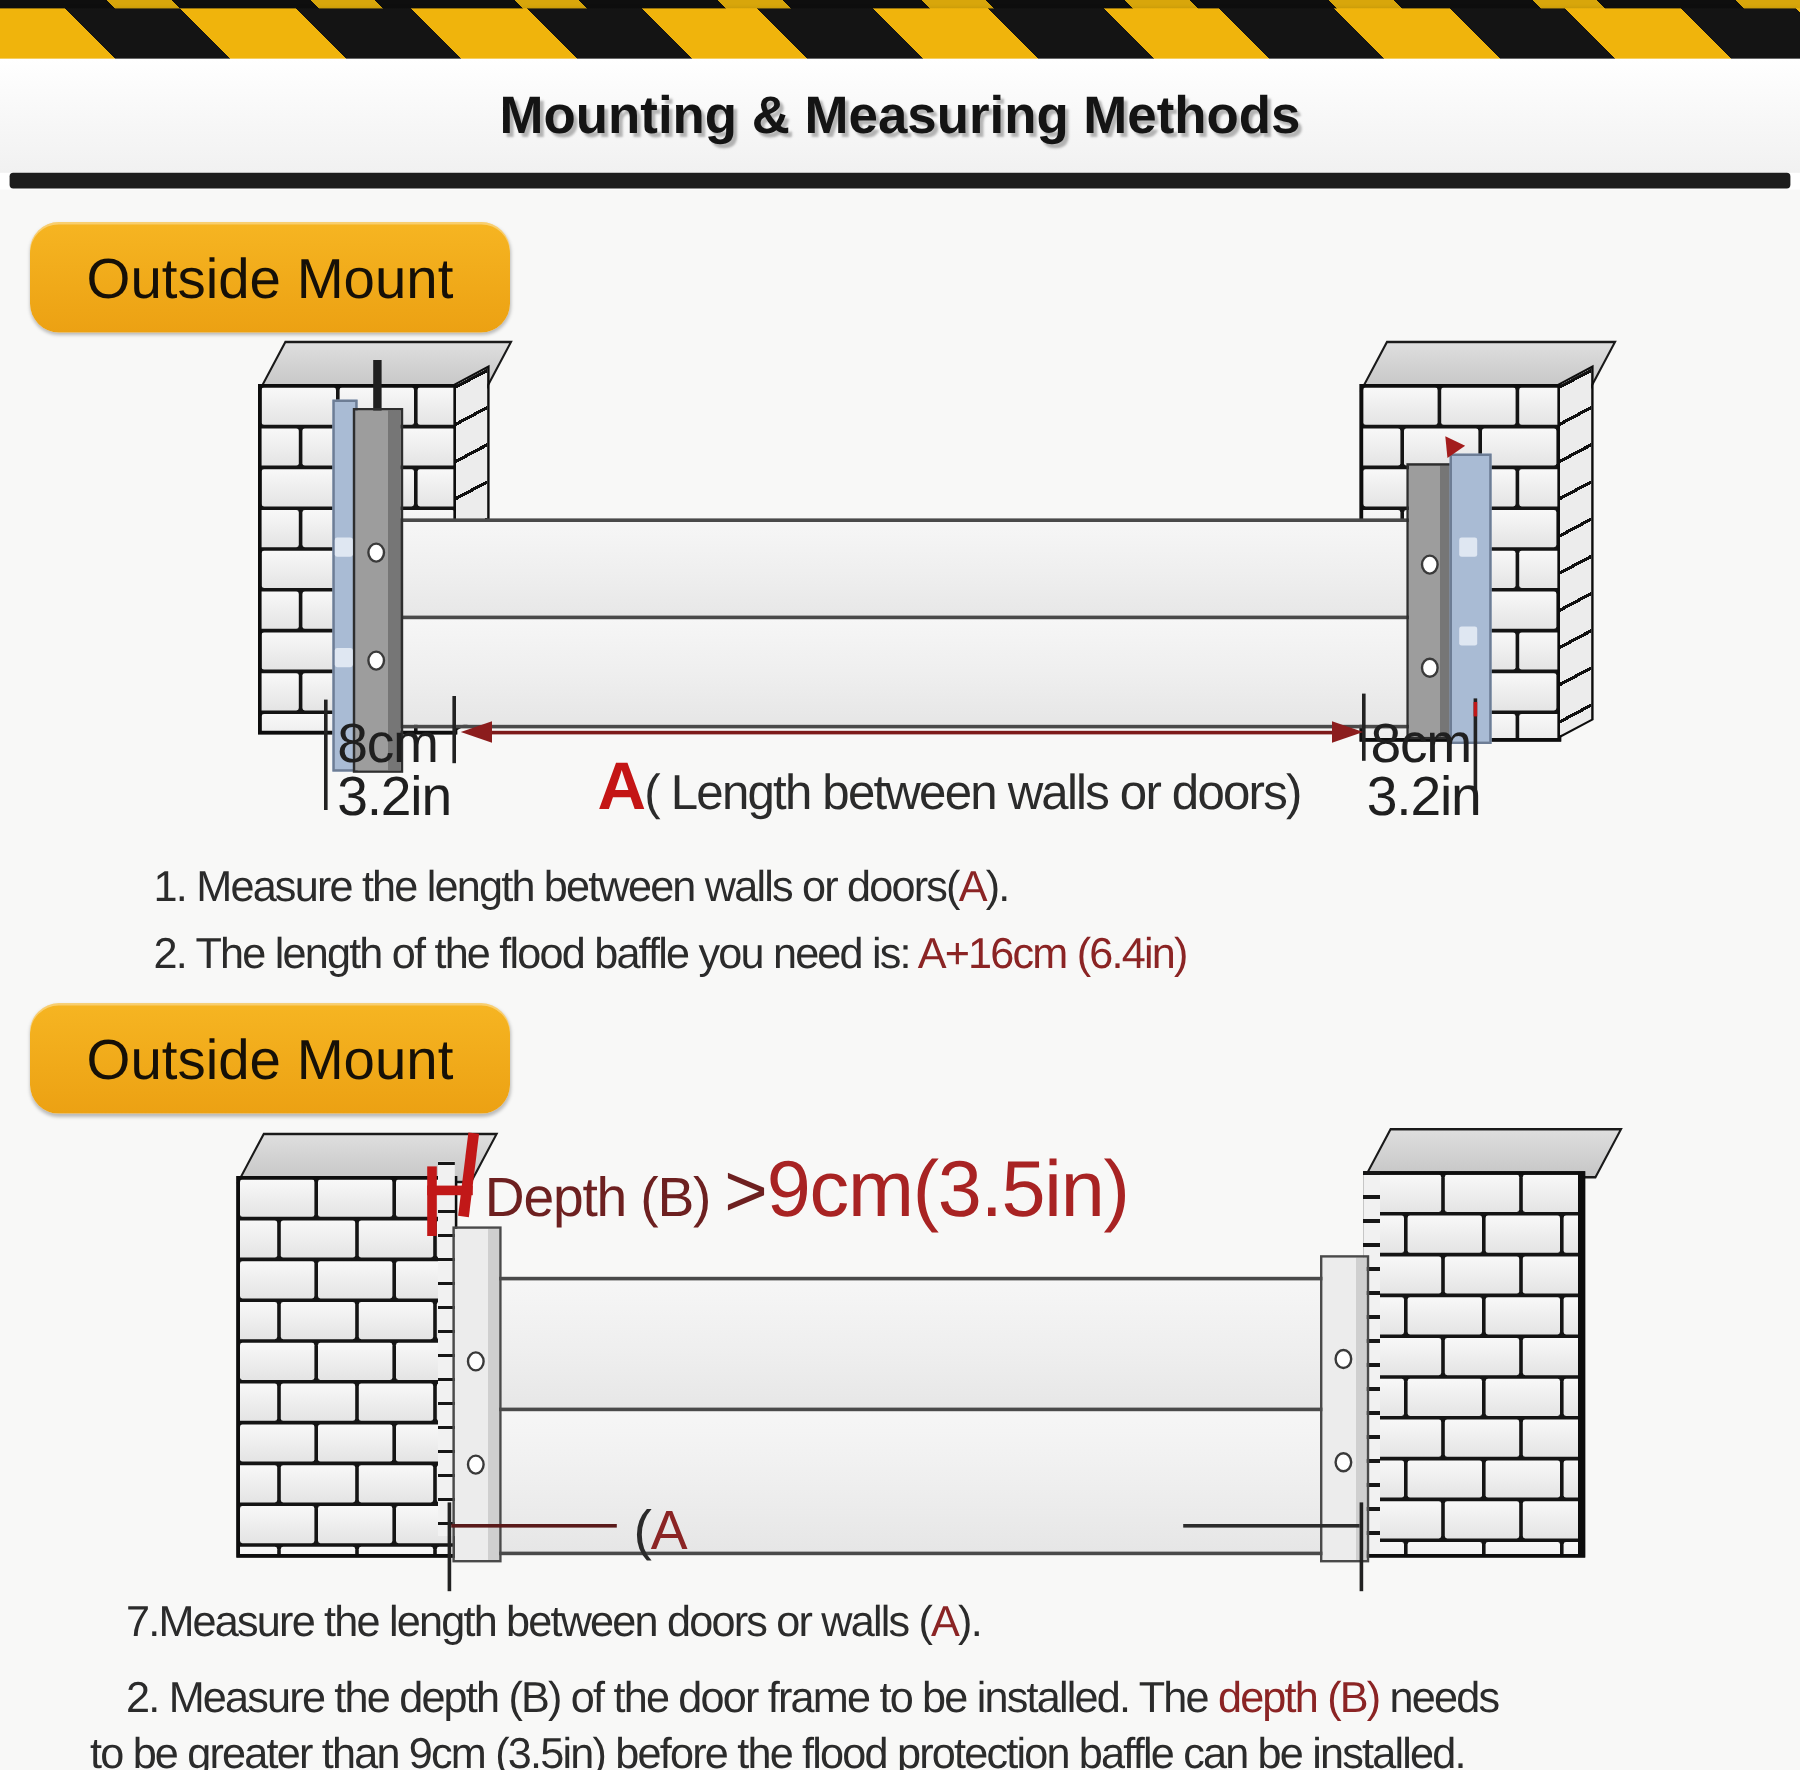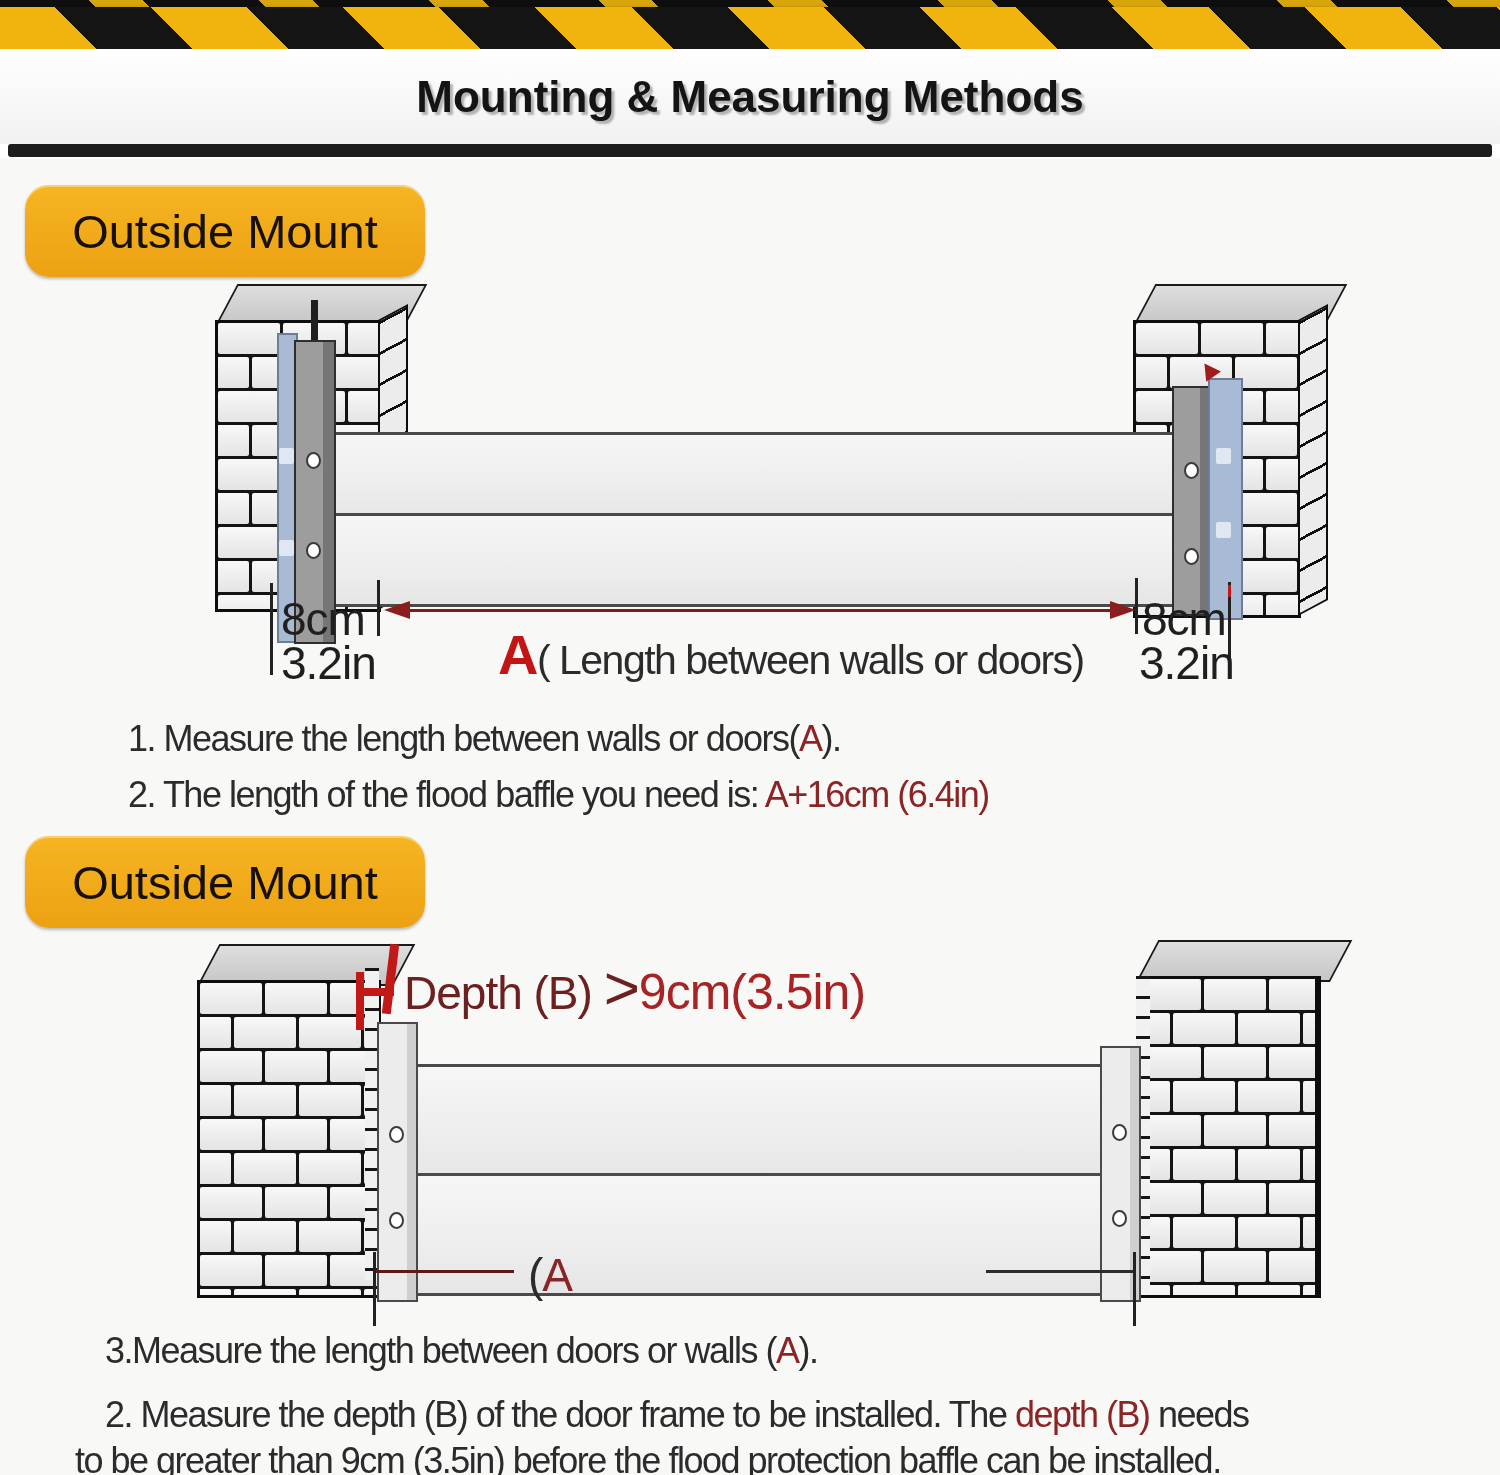--- a/index.html
+++ b/index.html
@@ -326,21 +326,21 @@
           <div class="brick" style="width: 62px;"></div>
           <div class="brick" style="width: 62px;"></div>
           <div class="brick" style="width: 62px;"></div>
         </div>
       </div>
     <div class="hatch-strip id-hatch-l"></div>
 
     <div class="red-bar" style="left:356px;top:972px;width:8px;height:58px;"></div>
     <div class="red-bar" style="left:356px;top:988px;width:38px;height:8px;"></div>
     <div class="red-bar" style="left:386px;top:944px;width:9px;height:70px;transform:rotate(7deg);"></div>
-    <div class="rich depth-label"><span class="seg-depth" style="font-size: 46px;">Depth (B) </span><span class="seg-depth" style="font-size: 62px;">&gt;</span><span class="seg-val" style="font-size: 50px;">9cm(3.5in)</span></div>
+    <div class="rich depth-label"><span class="seg-depth" style="font-size: 46px;">Depth (B) </span><span class="seg-depth" style="font-size: 62px;">&gt;</span><span class="seg-val" style="font-size: 66px;">9cm(3.5in)</span></div>
 
     <div class="bracket bracket-light id-bracket-l"></div>
     <div class="hole" style="left:389px;top:1126px;"></div>
     <div class="hole" style="left:389px;top:1212px;"></div>
 
     <div class="panel id-p1"></div>
     <div class="panel id-p2"></div>
 
     <div class="pillar-cap id-cap-r"></div>
     <div class="pillar-front id-front-r">
@@ -406,18 +406,18 @@
     <div class="hole" style="left:1112px;top:1210px;"></div>
 
     <div class="tick" style="left:373px;top:1252px;height:74px;"></div>
     <div class="tick" style="left:1133px;top:1252px;height:74px;"></div>
     <div class="dim-line" style="left:376px;top:1270px;width:138px;background:#5a1a1a;"></div>
     <div class="dim-line" style="left:986px;top:1270px;width:147px;background:#2c2c2c;"></div>
     <div class="rich len-label"><span class="seg-dark">(</span><span class="seg-maroon">A</span></div>
   </section>
 
   <div class="steps steps-inside">
-    <div class="step-line indent" style="margin-bottom:22px;"><span class="seg-dark">3.Measure the length between doors or walls (</span><span class="seg-maroon">A</span><span class="seg-dark">).</span></div>
+    <div class="step-line indent" style="margin-bottom:22px;"><span class="seg-dark">7.Measure the length between doors or walls (</span><span class="seg-maroon">A</span><span class="seg-dark">).</span></div>
     <div class="step-line indent" style="margin-bottom:4px;"><span class="seg-dark">2. Measure the depth (B) of the door frame to be installed. The </span><span class="seg-maroon">depth (B)</span><span class="seg-dark"> needs</span></div>
     <div class="step-line"><span class="seg-dark">to be greater than 9cm (3.5in) before the flood protection baffle can be installed.</span></div>
   </div>
 
 </div>
 
 </body></html>

